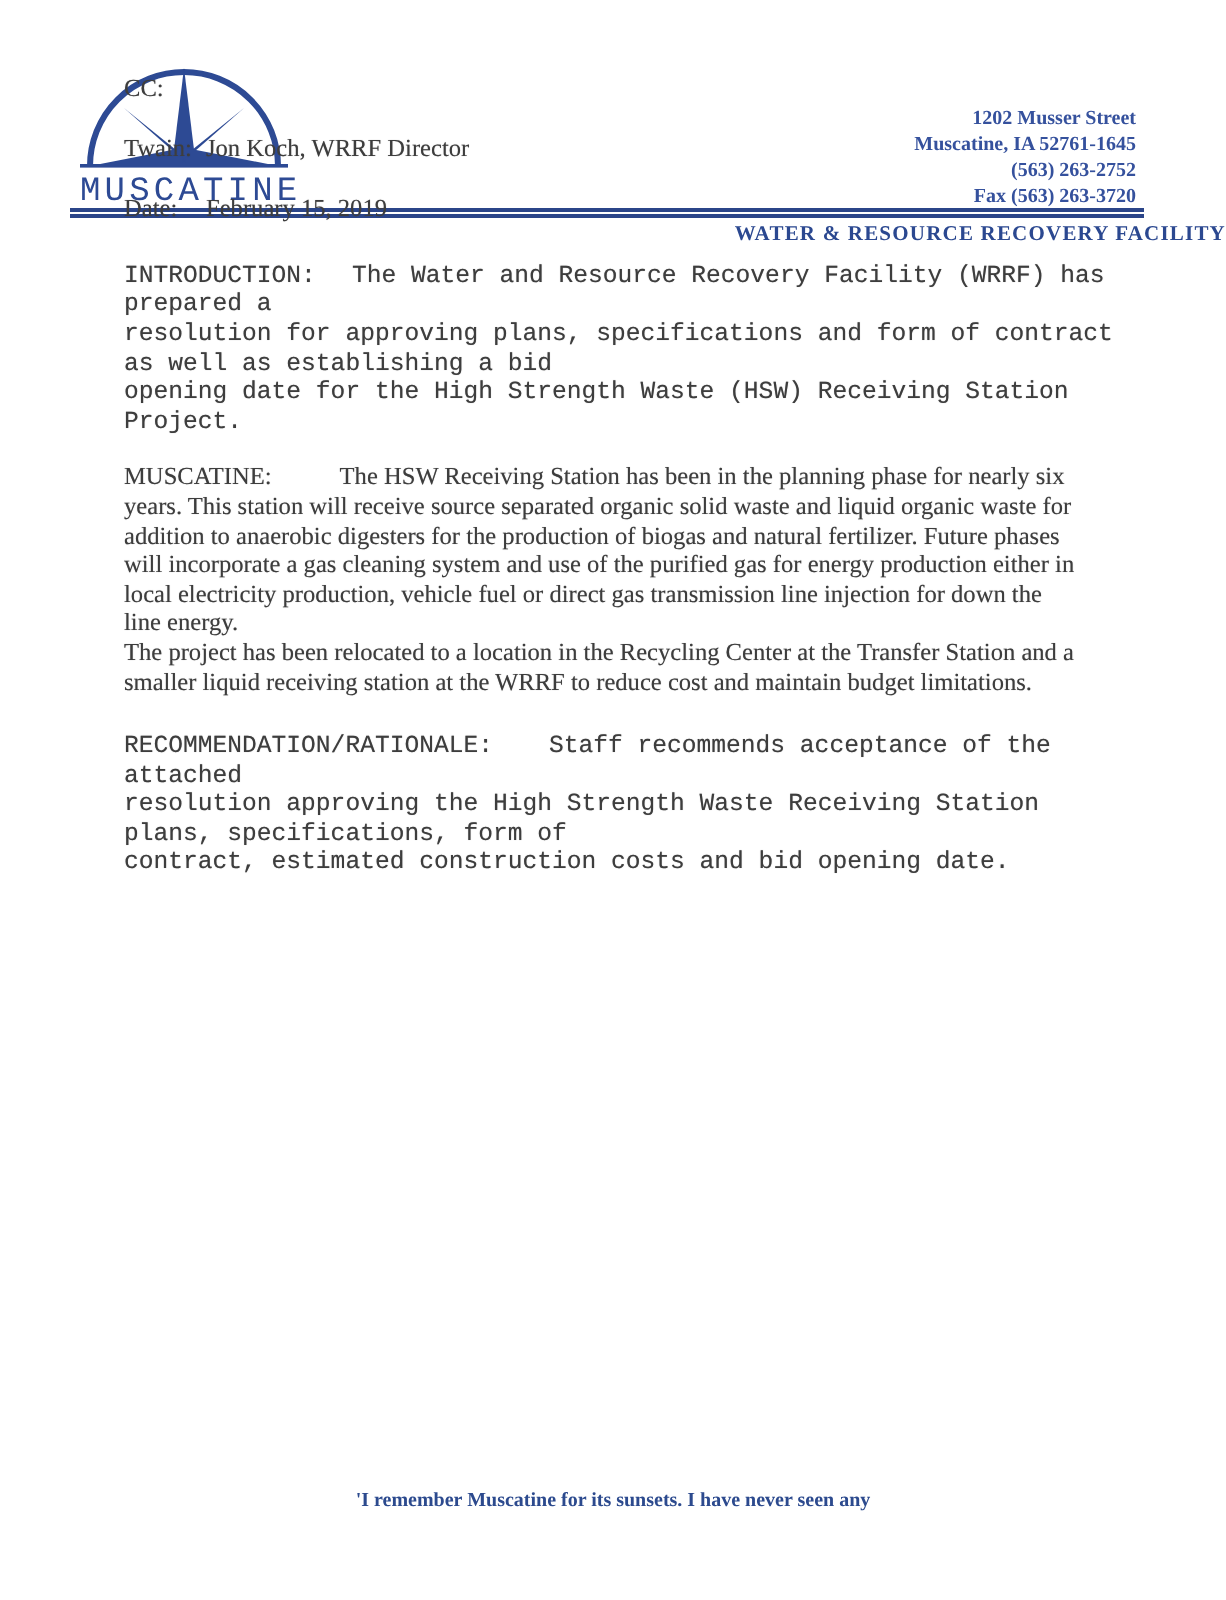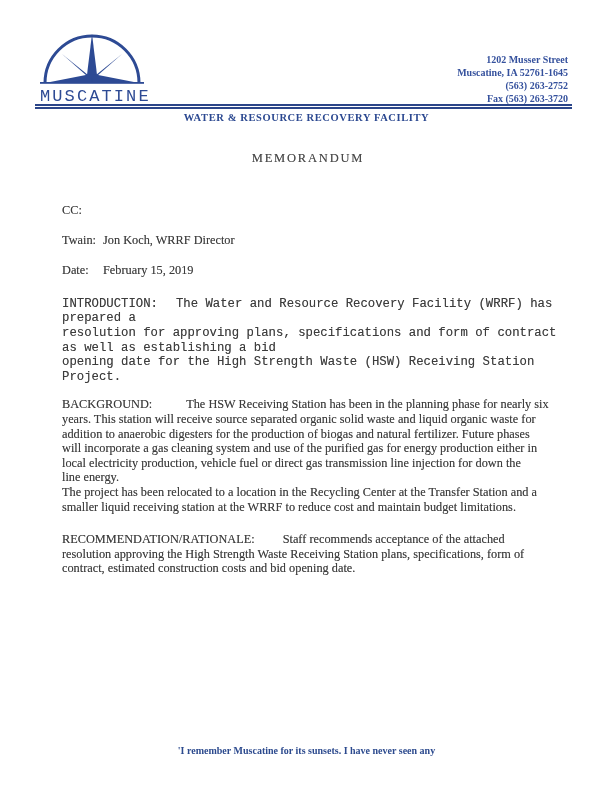--- a/index.html
+++ b/index.html
@@ -42,21 +42,21 @@
   .rule {
     position: absolute;
     top: 104px; left: 35px; width: 537px; height: 5px;
     border-top: 2px solid #2b4589;
     border-bottom: 2px solid #2b4589;
     box-sizing: border-box;
   }
   .dept {
     position: absolute;
     top: 112px; left: 0; right: 0;
-    text-align: center;
+    text-align: right;
     font-weight: bold;
     font-size: 10.5px;
     letter-spacing: 0.6px;
     color: #2b4890;
   }
 
   
   .content {
     position: absolute;
     left: 62px; top: 0; width: 492px;
@@ -91,21 +91,21 @@
   .re-row .field-value-inline { white-space: pre-line; }
 
   .para {
     margin: 0;
     font-size: 12.3px;
     line-height: 14.6px;
     width: 500px;
   }
   .p-intro { margin-top: 19px; font-family: Liberation Mono, monospace; }
   .p-back  { margin-top: 13px; }
-  .p-rec   { margin-top: 18px; }
+  .p-rec   { margin-top: 18px; font-family: Liberation Mono, monospace; }
   .tab { display: inline-block; height: 1px; }
   .tab-sm { width: 18px; }
   .tab-md { width: 34px; }
   .tab-lg { width: 28px; }
   .para-text { white-space: pre-line; }
 
   
   .footer {
     position: absolute;
     top: 744px; left: 0; right: 0;
@@ -144,21 +144,20 @@
       <div>(563) 263-2752</div>
       <div>Fax (563) 263-3720</div>
     </div>
   </div>
 
   <div class="rule"></div>
 
   <div class="dept">WATER &amp; RESOURCE RECOVERY FACILITY</div>
 
   <main class="content">
-    <h1 class="memo-title">MEMORANDUM</h1>
 
     <section class="fields">
       <div class="field-row">
         <div class="field-label">CC:</div>
       </div>
       <div class="field-row">
         <div class="field-label">Twain:</div>
         <div class="field-value">Jon Koch, WRRF Director</div>
       </div>
       <div class="field-row tight">
@@ -167,21 +166,21 @@
       </div>
     </section>
 
     <p class="para p-intro">
       <span class="para-head">INTRODUCTION:</span><span class="tab tab-sm"></span><span class="para-text">The Water and Resource Recovery Facility (WRRF) has prepared a
 resolution for approving plans, specifications and form of contract as well as establishing a bid
 opening date for the High Strength Waste (HSW) Receiving Station Project.</span>
     </p>
 
     <p class="para p-back">
-      <span class="para-head">BACKGROUND:</span><span class="tab tab-md"></span><span class="para-text">The HSW Receiving Station has been in the planning phase for nearly six
+      <span class="para-head">MUSCATINE:</span><span class="tab tab-md"></span><span class="para-text">The HSW Receiving Station has been in the planning phase for nearly six
 years. This station will receive source separated organic solid waste and liquid organic waste for
 addition to anaerobic digesters for the production of biogas and natural fertilizer. Future phases
 will incorporate a gas cleaning system and use of the purified gas for energy production either in
 local electricity production, vehicle fuel or direct gas transmission line injection for down the
 line energy.
 The project has been relocated to a location in the Recycling Center at the Transfer Station and a
 smaller liquid receiving station at the WRRF to reduce cost and maintain budget limitations.</span>
     </p>
 
     <p class="para p-rec">

